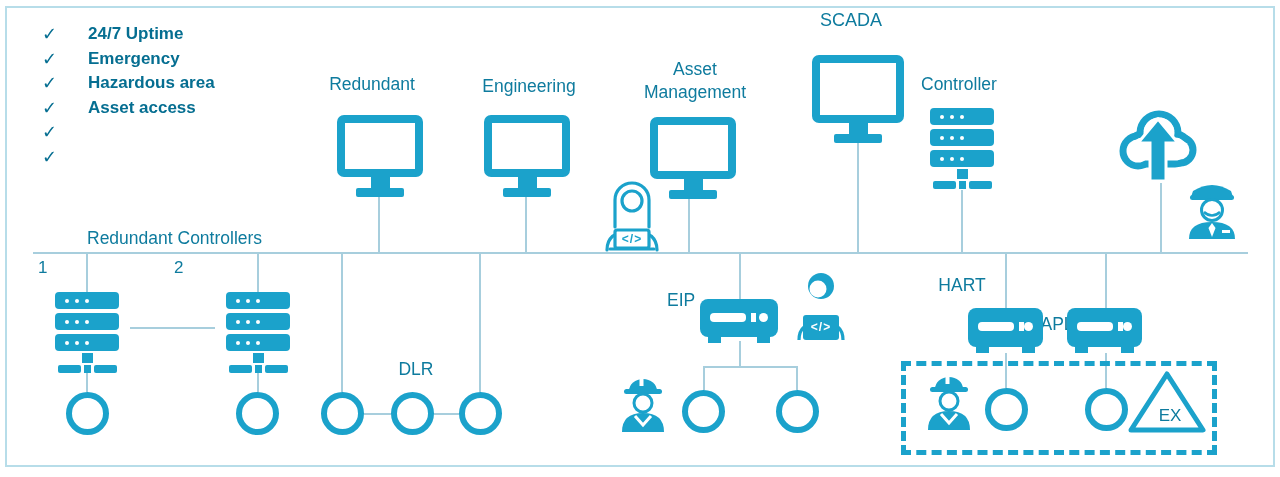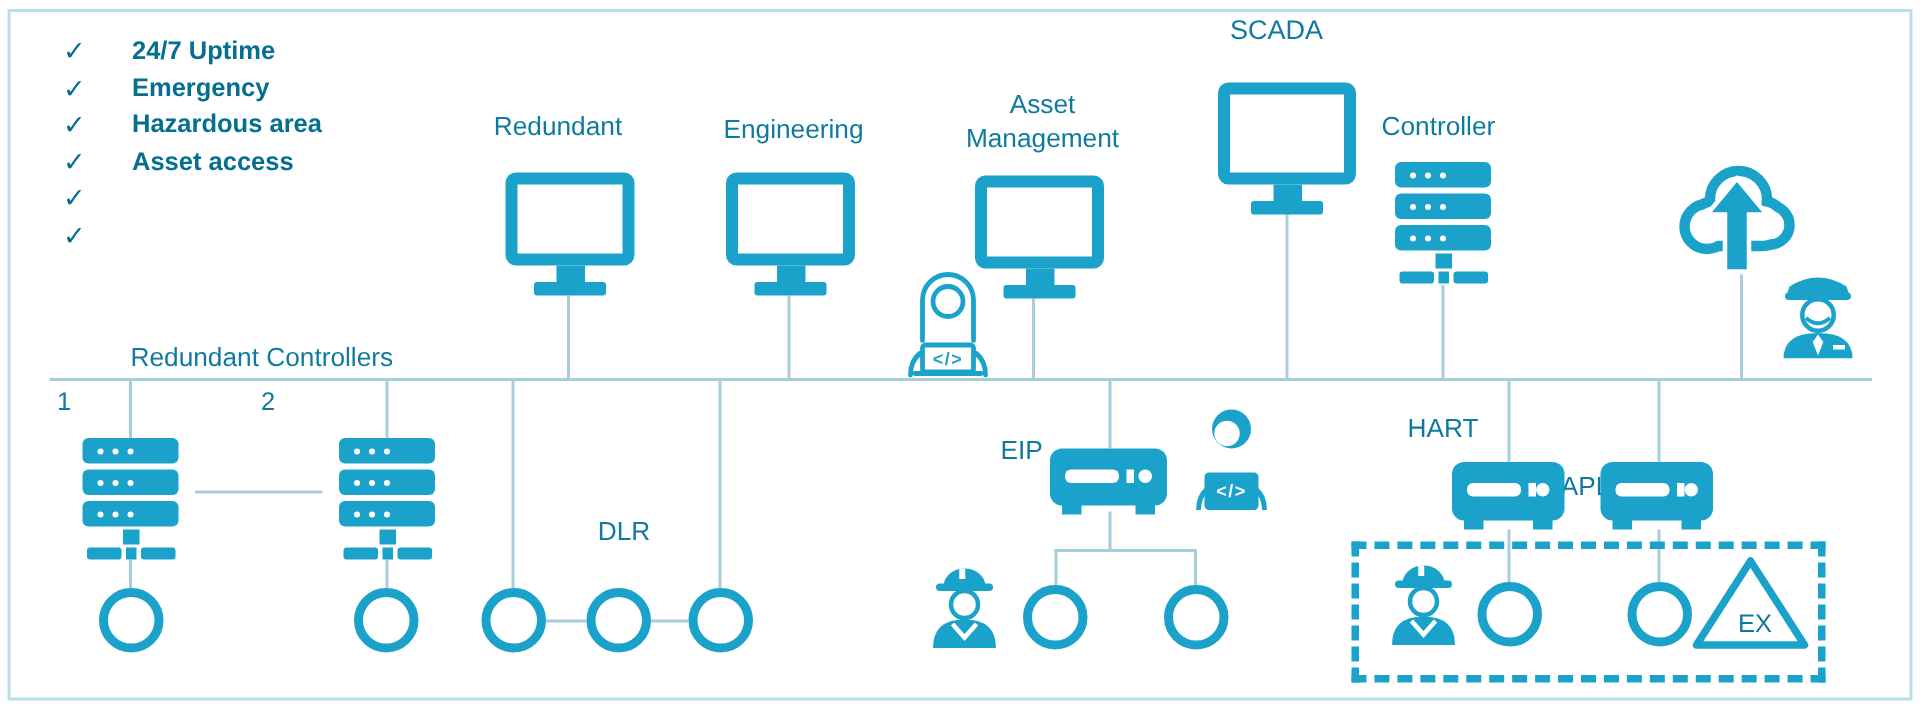--- a/index.html
+++ b/index.html
@@ -119,21 +119,21 @@
   </div>
 
   <div class="lbl" style="left:87px;top:227px;">Redundant Controllers</div>
   <div class="lbl small" style="left:38px;top:257px;">1</div>
   <div class="lbl small" style="left:174px;top:257px;">2</div>
   <div class="lbl wrapc" style="left:317px;top:73px;width:110px;">Redundant</div>
   <div class="lbl wrapc" style="left:628px;top:58px;width:134px;">Asset Management</div>
   <div class="lbl wrapc" style="left:470px;top:75px;width:118px;">Engineering</div>
   <div class="lbl" style="left:820px;top:9px;font-size:18px;">SCADA</div>
   <div class="lbl" style="left:921px;top:73px;">Controller</div>
-  <div class="lbl wrapc" style="left:390px;top:343px;width:52px;">DLR</div>
+  <div class="lbl wrapc" style="left:390px;top:358px;width:52px;">DLR</div>
   <div class="lbl" style="left:667px;top:289px;">EIP</div>
   <div class="lbl wrapc" style="left:932px;top:274px;width:60px;">HART</div>
   <div class="lbl wrapc" style="left:1034px;top:273px;width:46px;margin-top:40px;">APL</div>
 
   <div class="monitor" style="left:337px;top:115px;">
     <div class="screen"></div>
       <div class="neck"></div>
       <div class="mbase"></div>
   </div>
   <div class="monitor" style="left:484px;top:115px;">

